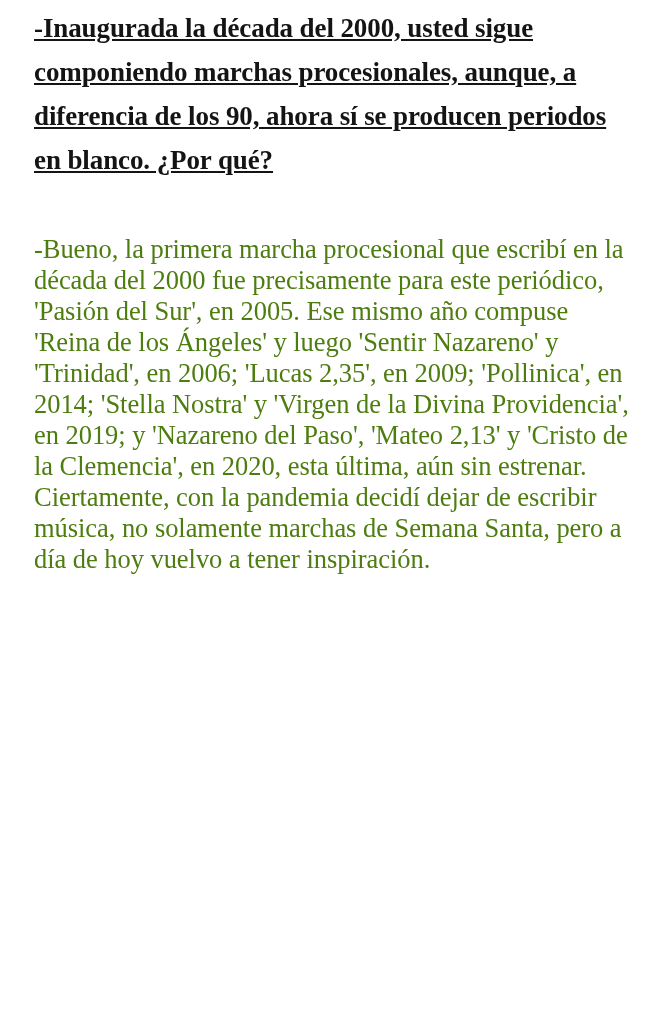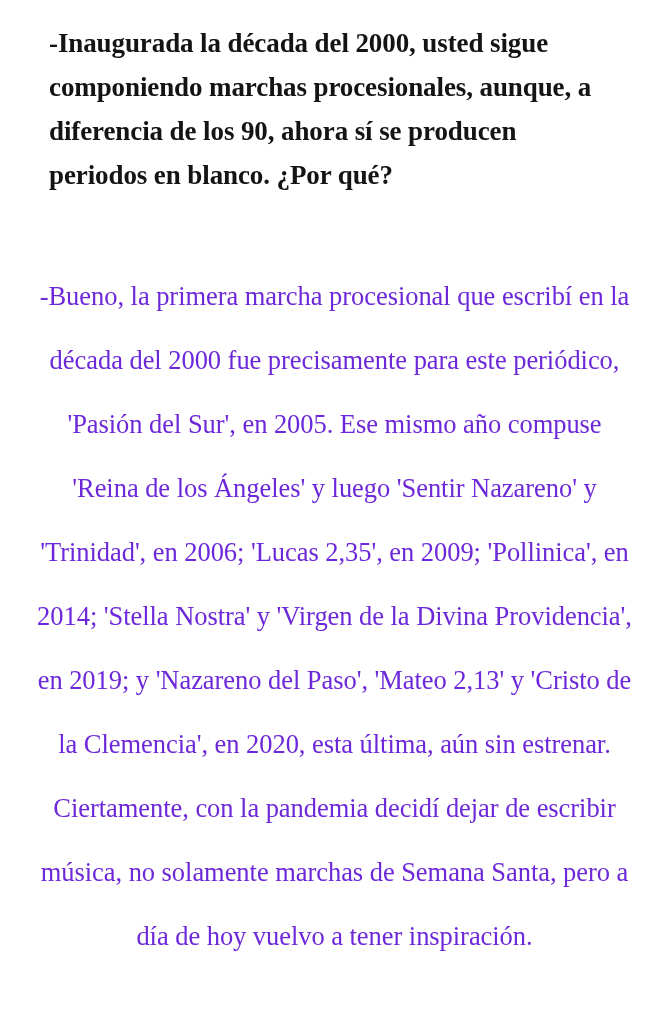--- a/index.html
+++ b/index.html
@@ -18,34 +18,34 @@
     box-sizing: border-box;
     width: 669px;
     padding: 0 34px;
   }
   .question {
     font-family: "Liberation Serif", serif;
     font-weight: bold;
     font-size: 27px;
     line-height: 44px;
     color: #141414;
-    margin: 15px;
+    margin: 0;
     padding-top: 6px;
     letter-spacing: -0.1px;
+    text-decoration: underline;
   }
   .answer {
     font-family: "Liberation Serif", serif;
     font-weight: normal;
     font-size: 26.5px;
-    line-height: 64px;
-    color: #6d28d9;
+    line-height: 31px;
+    color: #4d7c0f;
     margin: 0;
     padding-top: 52px;
     letter-spacing: -0.05px;
-    text-align: center;
   }
 </style>
 </head>
 <body>
 
 <div class="article">
   <p class="question">-Inaugurada la década del 2000, usted sigue componiendo marchas procesionales, aunque, a diferencia de los 90, ahora sí se producen periodos en blanco. ¿Por qué?</p>
   <p class="answer">-Bueno, la primera marcha procesional que escribí en la década del 2000 fue precisamente para este periódico, 'Pasión del Sur', en 2005. Ese mismo año compuse 'Reina de los Ángeles' y luego 'Sentir Nazareno' y 'Trinidad', en 2006; 'Lucas 2,35', en 2009; 'Pollinica', en 2014; 'Stella Nostra' y 'Virgen de la Divina Providencia', en 2019; y 'Nazareno del Paso', 'Mateo 2,13' y 'Cristo de la Clemencia', en 2020, esta última, aún sin estrenar. Ciertamente, con la pandemia decidí dejar de escribir música, no solamente marchas de Semana Santa, pero a día de hoy vuelvo a tener inspiración.</p>
 </div>
 

